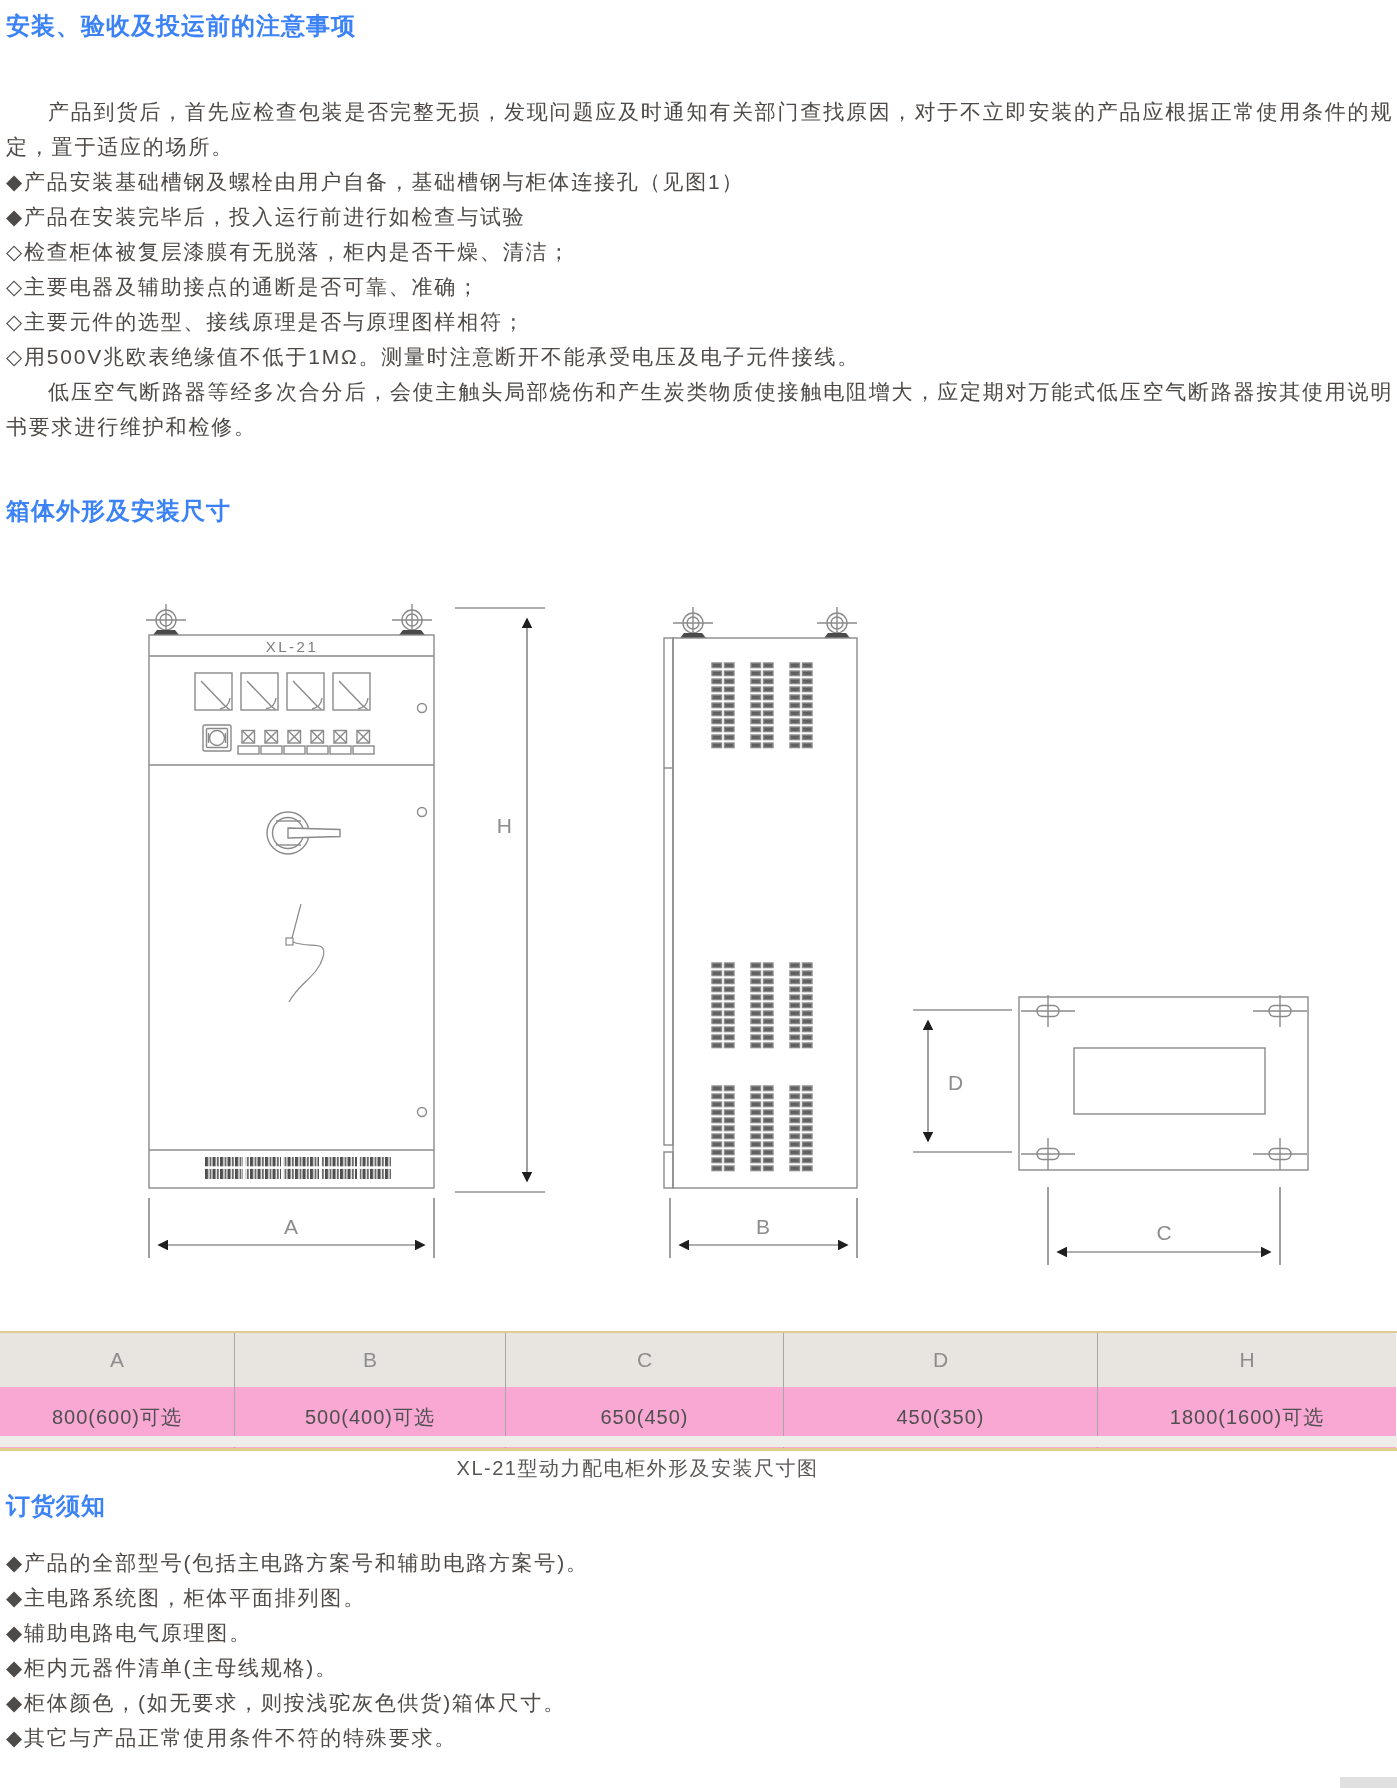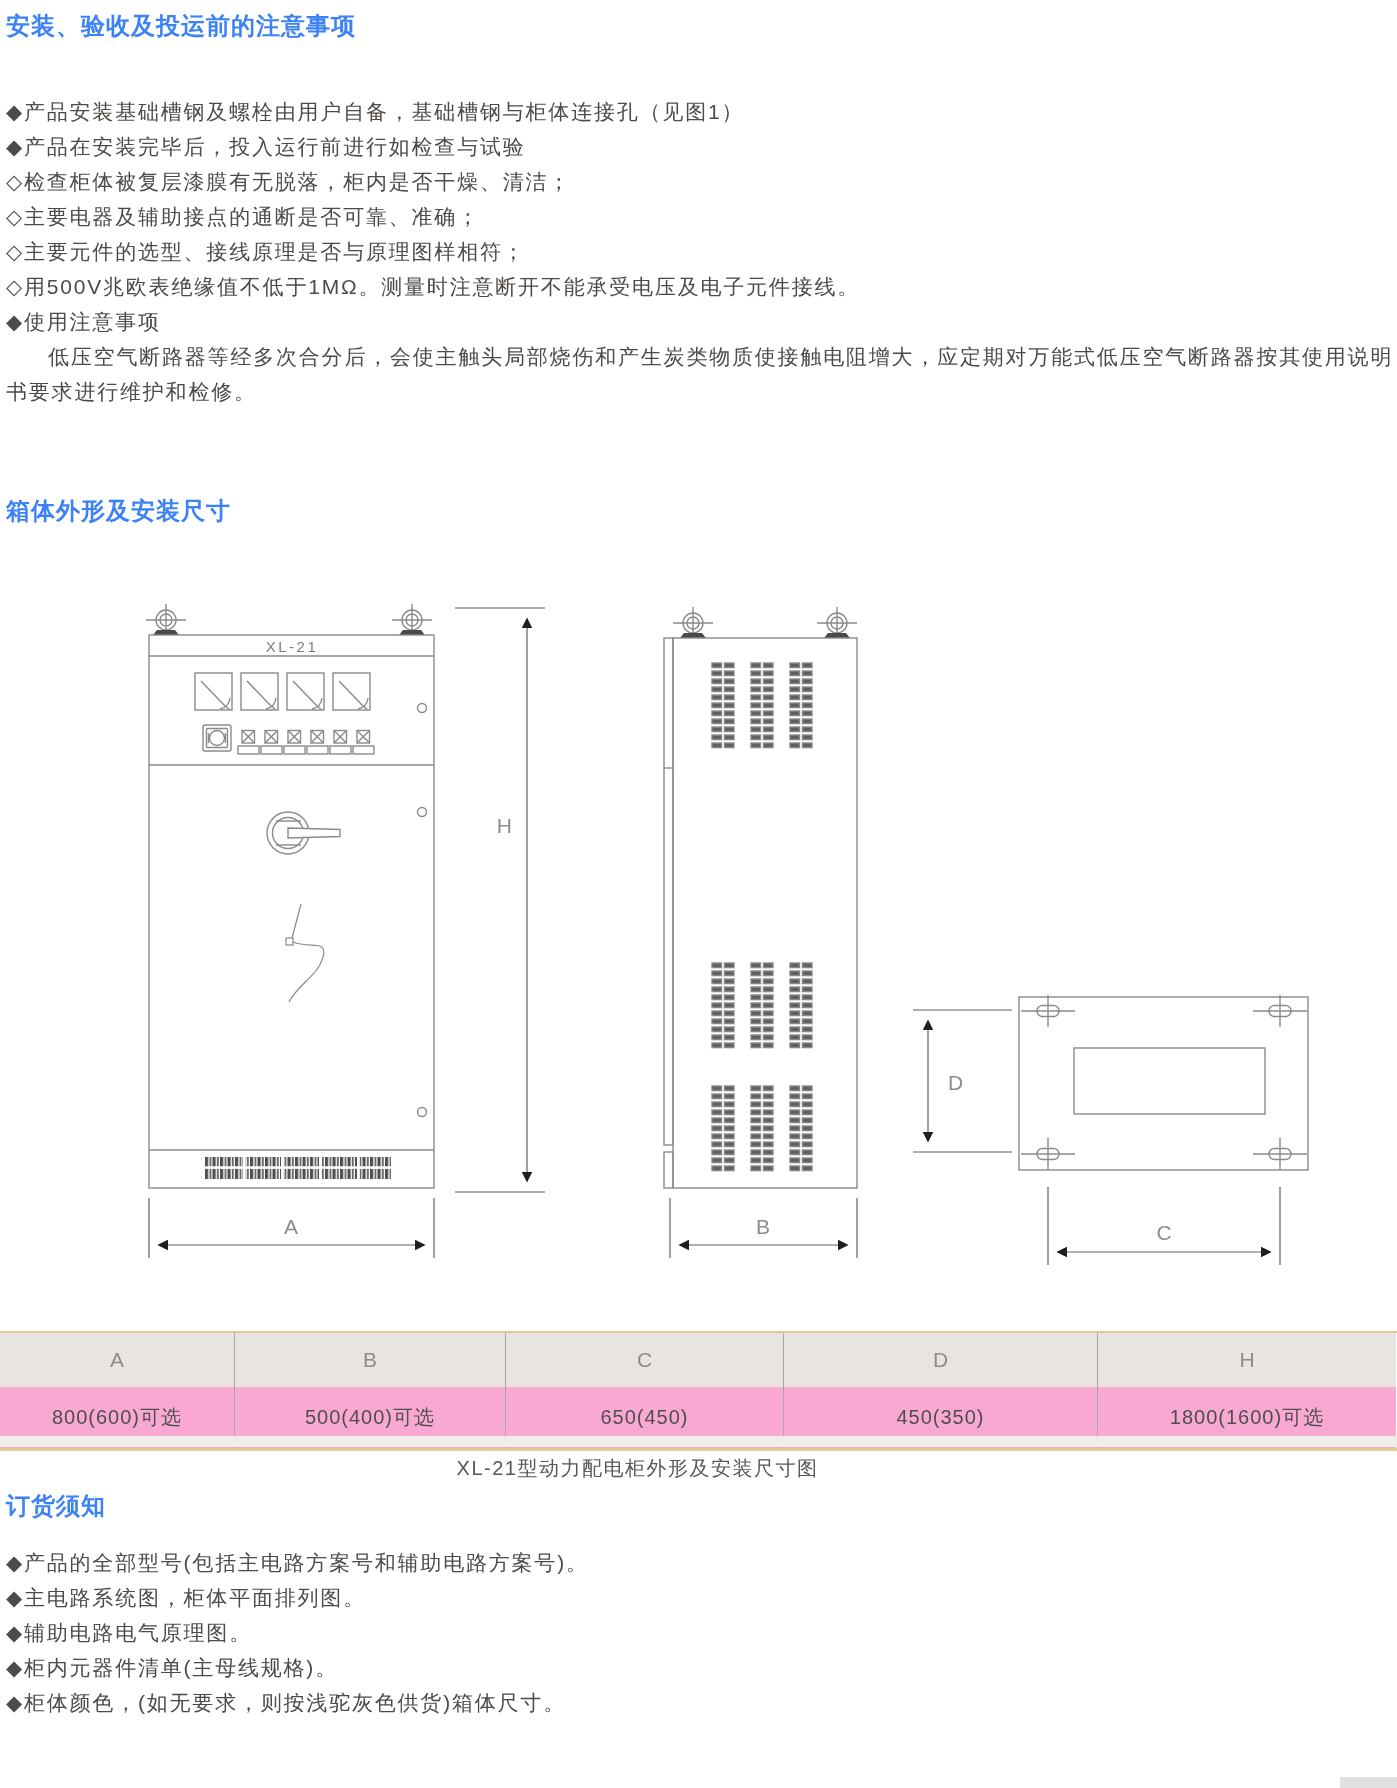--- a/index.html
+++ b/index.html
@@ -26,27 +26,27 @@
   .caption{left:0;top:1455px;width:1275px;text-align:center;font-size:20px;color:#5a5755;letter-spacing:1.5px;}
   svg text{font-family:"Liberation Sans","DejaVu Sans",sans-serif;}
   .corner-artifact{right:0;bottom:0;width:57px;height:11px;background:#e0e0e0;}
 </style>
 </head>
 <body>
 
 <div class="abs hd" style="left:6px;top:10px;">安装、验收及投运前的注意事项</div>
 
 <div class="abs txtblock" style="top:94px;">
+  <p class="ind">产品到货后，首先应检查包装是否完整无损，发现问题应及时通知有关部门查找原因，对于不立即安装的产品应根据正常使用条件的规定，置于适应的场所。</p>
   <p>◆产品安装基础槽钢及螺栓由用户自备，基础槽钢与柜体连接孔（见图1）</p>
   <p>◆产品在安装完毕后，投入运行前进行如检查与试验</p>
   <p>◇检查柜体被复层漆膜有无脱落，柜内是否干燥、清洁；</p>
   <p>◇主要电器及辅助接点的通断是否可靠、准确；</p>
   <p>◇主要元件的选型、接线原理是否与原理图样相符；</p>
   <p>◇用500V兆欧表绝缘值不低于1MΩ。测量时注意断开不能承受电压及电子元件接线。</p>
-  <p>◆使用注意事项</p>
   <p class="ind">低压空气断路器等经多次合分后，会使主触头局部烧伤和产生炭类物质使接触电阻增大，应定期对万能式低压空气断路器按其使用说明书要求进行维护和检修。</p>
 </div>
 
 <div class="abs hd" style="left:6px;top:495px;">箱体外形及安装尺寸</div>
 
 <svg class="abs" style="left:0;top:540px;" width="1397" height="760" viewBox="0 0 1397 760">
   <defs>
     <marker id="arr" viewBox="0 0 10 10" refX="8.5" refY="5" markerWidth="9" markerHeight="9" orient="auto-start-reverse">
       <path d="M0 0 L10 5 L0 10 z" fill="#1f1f1f"></path>
     </marker>
@@ -258,15 +258,16 @@
 <div class="abs caption">XL-21型动力配电柜外形及安装尺寸图</div>
 
 <div class="abs hd" style="left:6px;top:1490px;">订货须知</div>
 
 <div class="abs txtblock" style="top:1545px;">
   <p>◆产品的全部型号(包括主电路方案号和辅助电路方案号)。</p>
   <p>◆主电路系统图，柜体平面排列图。</p>
   <p>◆辅助电路电气原理图。</p>
   <p>◆柜内元器件清单(主母线规格)。</p>
   <p>◆柜体颜色，(如无要求，则按浅驼灰色供货)箱体尺寸。</p>
+  <p>◆其它与产品正常使用条件不符的特殊要求。</p>
 </div>
 
 <div class="abs corner-artifact"></div>
 
 </body></html>

